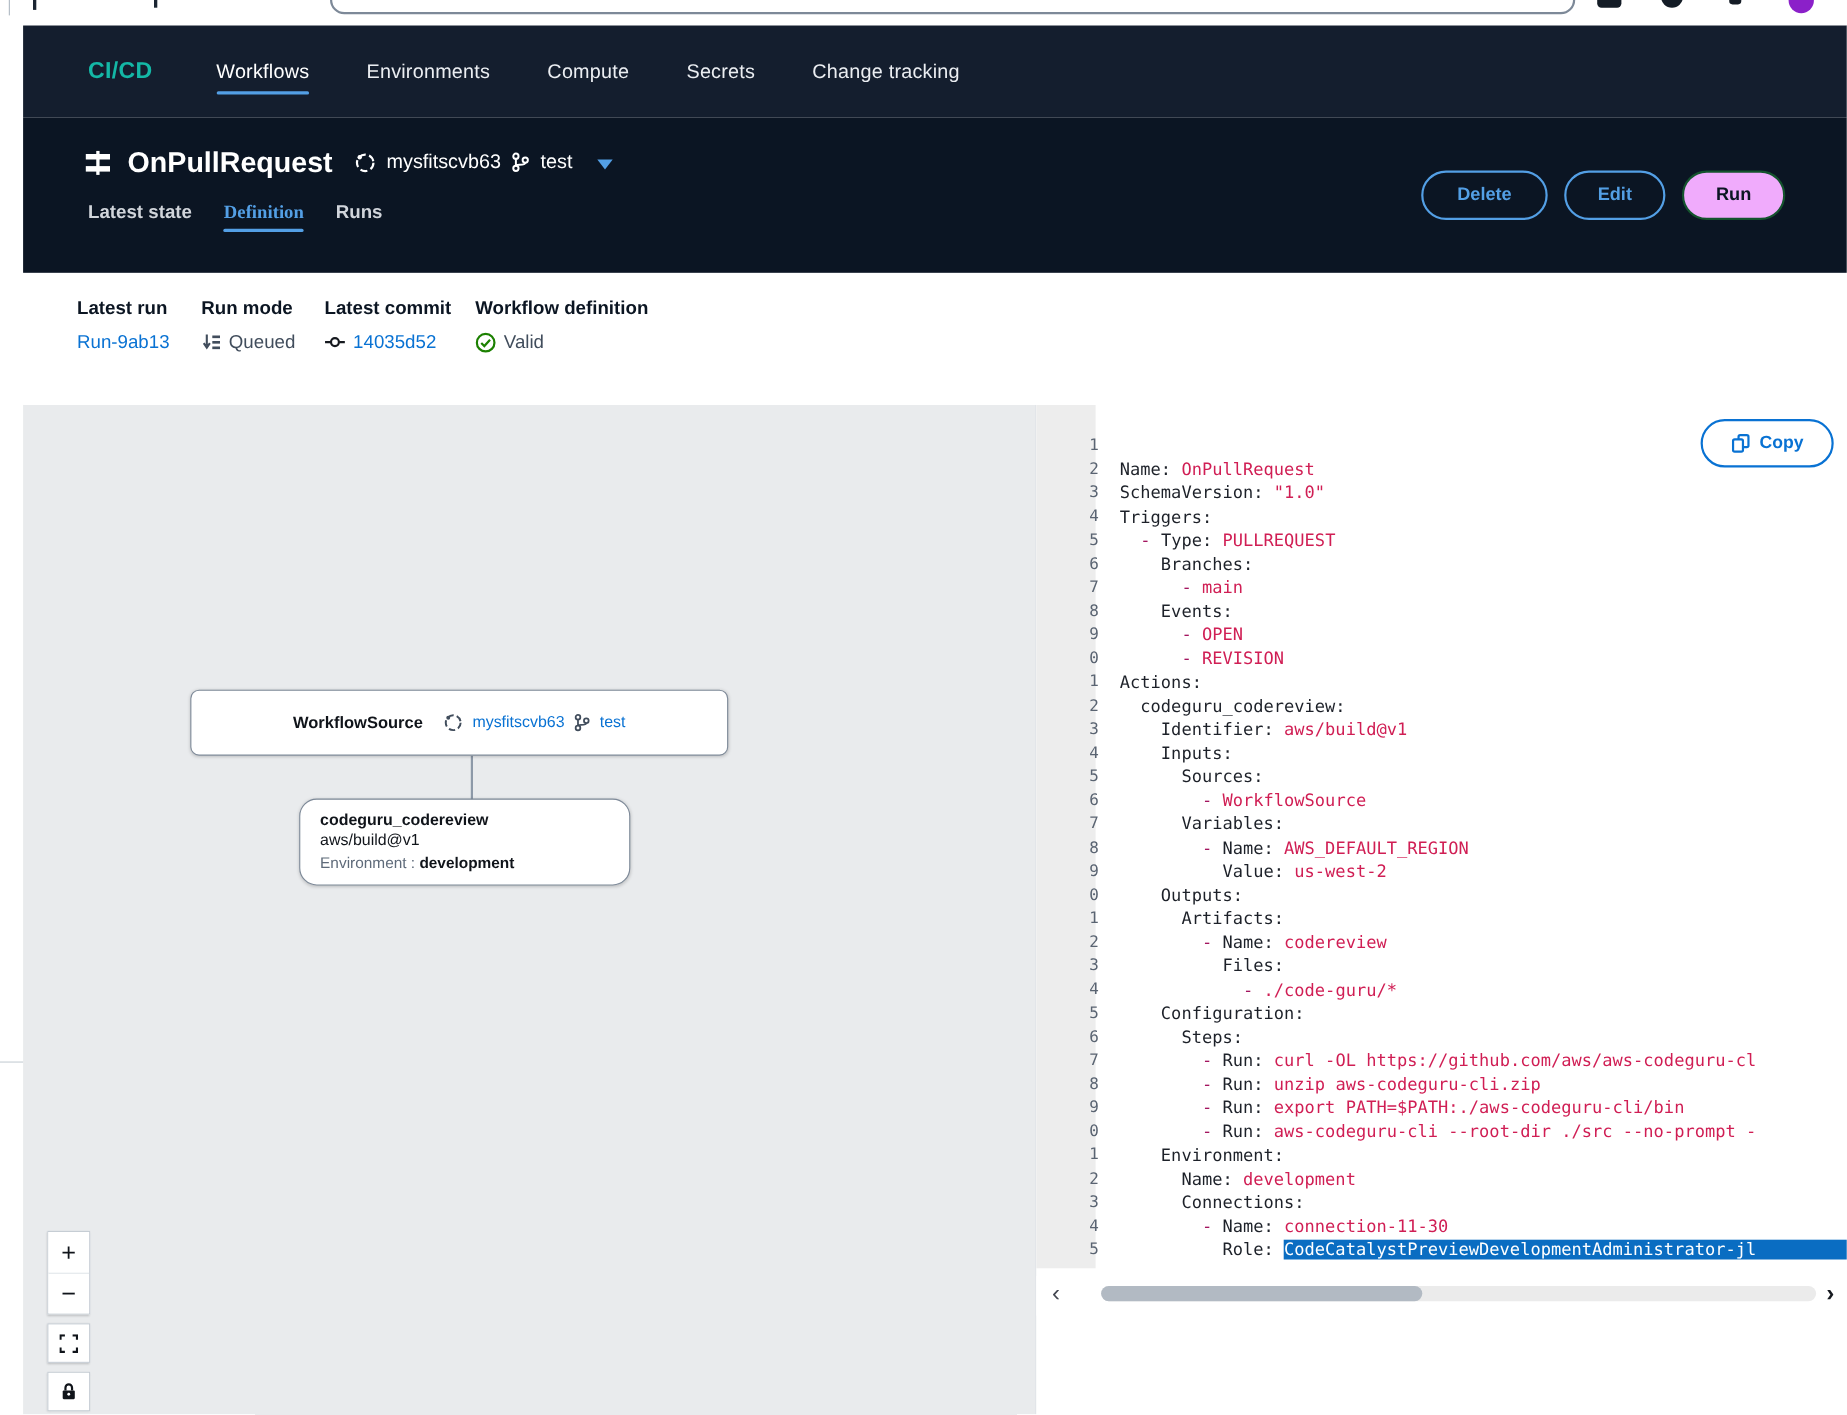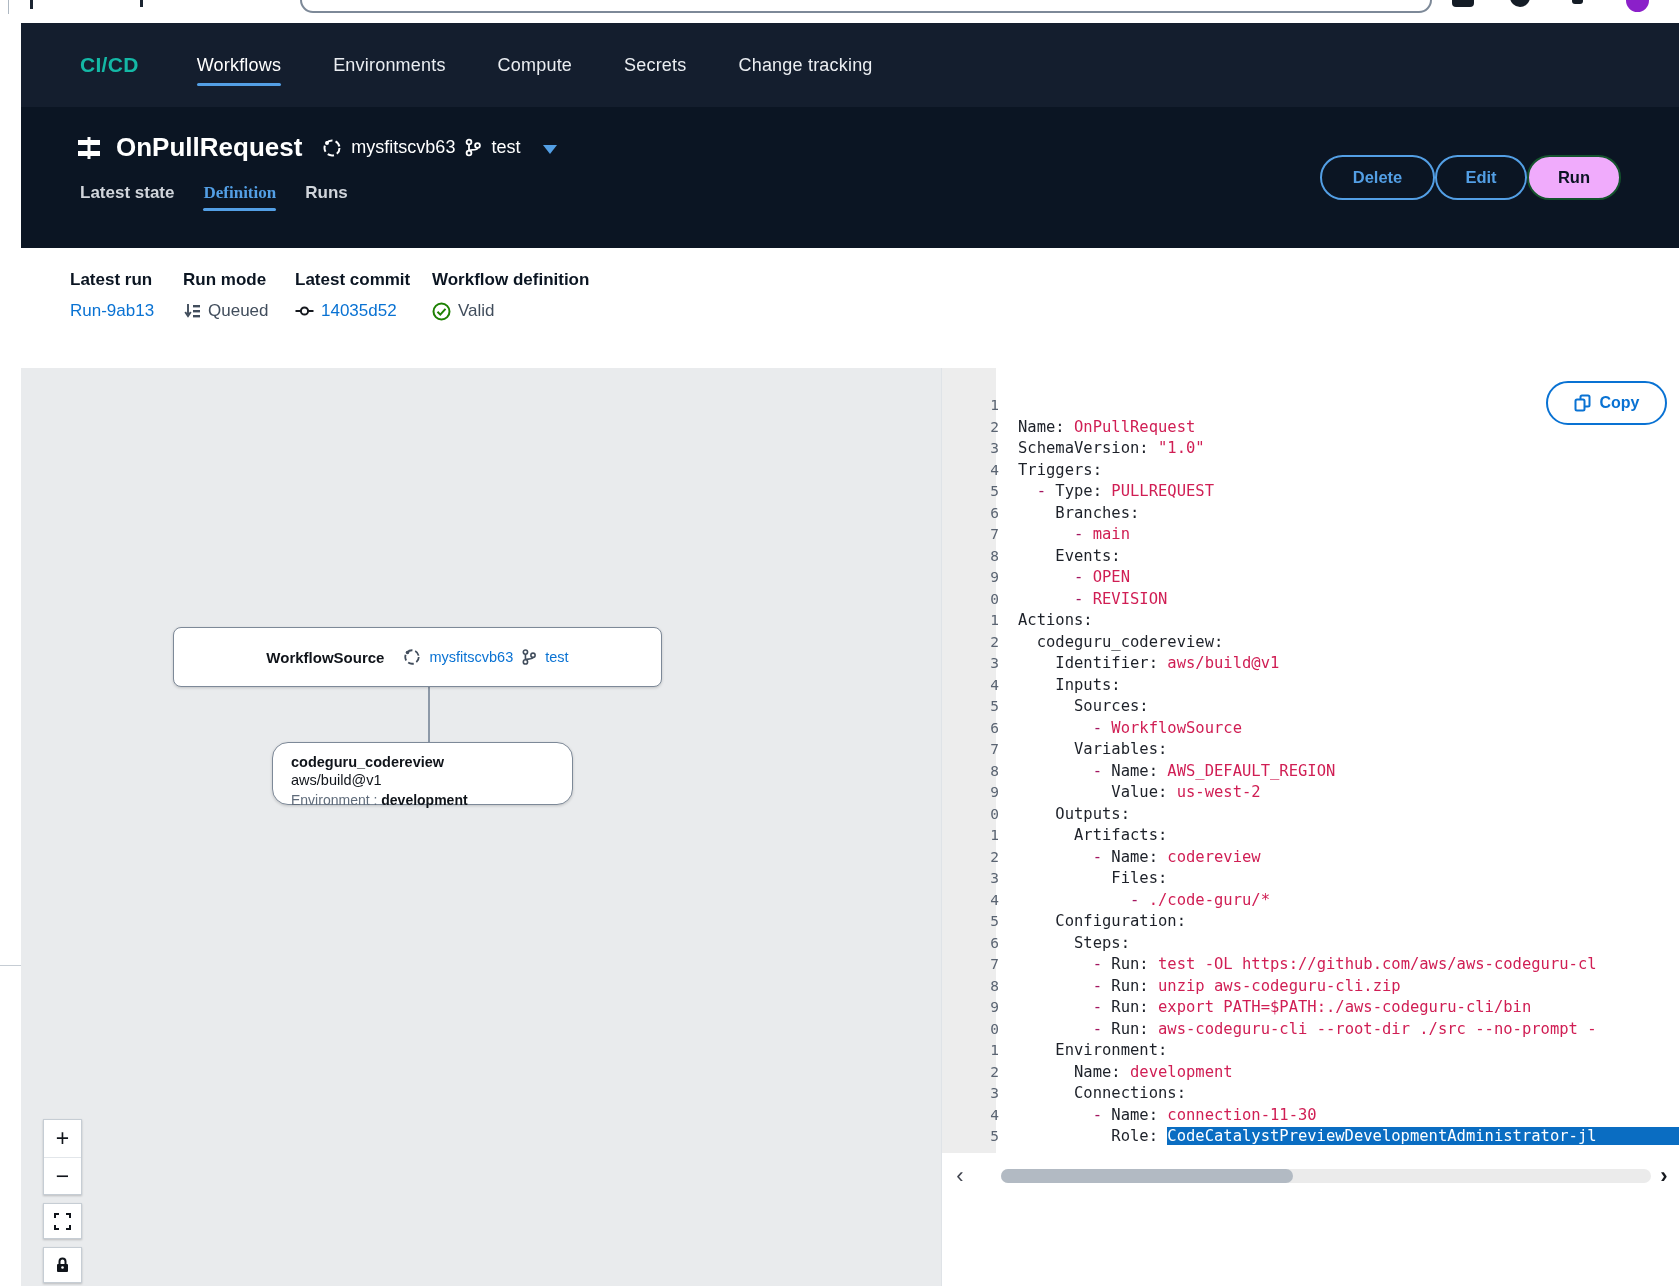--- a/index.html
+++ b/index.html
@@ -31,21 +31,21 @@
   .wfheader { position:absolute; left:21px; top:107px; right:0; height:141px; background:#0b1523; z-index:3; }
   .title-row { position:absolute; left:56px; top:25px; display:flex; align-items:center; }
   .wf-icon { width:24px; height:22px; margin-right:15px; }
   .wf-title { color:#fff; font-size:26px; font-weight:bold; margin-right:20px; }
   .repo-chip { display:flex; align-items:center; color:#fff; font-size:18px; gap:9px; }
   .caret-down { width:0; height:0; border-left:7px solid transparent; border-right:7px solid transparent; border-top:9px solid #539fe5; margin-left:14px; margin-top:3px; }
   .wf-tabs { position:absolute; left:59px; top:76px; display:flex; gap:29px; }
   .wf-tab { color:#d1d5db; font-size:17px; font-weight:600; position:relative; cursor:pointer; padding-bottom:6px; }
   .wf-tab.active { color:#539fe5;font-family:Liberation Serif, serif; }
   .wf-tab.active::after { content:""; position:absolute; left:0; right:0; bottom:-2px; height:3px; background:#539fe5; border-radius:2px; }
-  .hdr-buttons { position:absolute; top:48px; left:1299px; display:flex; }
+  .hdr-buttons { position:absolute; top:48px; left:1271px; display:flex; gap:15px; }
   .btn { height:45px; border-radius:23px; font-size:16.5px; font-weight:bold; display:flex; align-items:center; justify-content:center; cursor:pointer; font-family:inherit; }
   .btn-outline { background:transparent; border:2px solid #539fe5; color:#539fe5; }
   .btn-delete { width:115px; }
   .btn-edit { width:92px; }
   .btn-run { width:94px; background:#f0abfc; border:2px solid #14532d; color:#0b1523; }
 
   
   .summary { position:absolute; left:21px; top:248px; right:0; height:120px; background:#fff; z-index:2; }
   .sum-col { position:absolute; top:22px; }
   .sum-col.c0{left:49px} .sum-col.c1{left:162px} .sum-col.c2{left:274px} .sum-col.c3{left:411px}
@@ -55,21 +55,21 @@
   .sum-value svg { flex:0 0 auto; }
 
   
   .canvas { position:absolute; left:21px; top:368px; width:920px; height:918px; background:#e9ebed; overflow:hidden; }
   .node { position:absolute; background:#fff; border:1px solid #7d8998; box-shadow:0 1px 3px rgba(0,0,0,.18); }
   .node-source { left:152px; top:259px; width:489px; height:60px; border-radius:8px; display:flex; align-items:center; justify-content:center; gap:11px; cursor:pointer; }
   .node-source-title { font-size:15px; font-weight:bold; color:#10141a; margin-right:8px; }
   .node-link { color:#0972d3; font-size:14.5px; cursor:pointer; }
   .node-repo-row { display:flex; align-items:center; gap:8px; }
   .connector { position:absolute; left:407px; top:319px; width:2px; height:56px; background:#8d99a8; }
-  .node-action { left:251px; top:374px; width:301px; height:63px; border-radius:16px; padding:11px 18px; cursor:pointer; }
+  .node-action { left:251px; top:358px; width:301px; height:79px; border-radius:16px; padding:11px 18px; cursor:pointer; }
   .node-action-title { font-size:14.5px; font-weight:bold; color:#10141a; }
   .node-action-id { font-size:14.5px; color:#10141a; margin-top:2px; }
   .node-env { font-size:14px; margin-top:4px; color:#5f6b7a; }
   .node-env b { color:#10141a; }
   .zoom-group { position:absolute; left:22px; top:751px; width:39px; background:#fff; border:1px solid #c6cdd4; box-shadow:0 1px 2px rgba(0,0,0,.2); }
   .zoom-btn { width:100%; height:37px; display:flex; align-items:center; justify-content:center; font-size:23px; color:#10141a; cursor:pointer; background:#fff; border:none; font-family:inherit; }
   .zoom-btn + .zoom-btn { border-top:1px solid #e2e6ea; }
   .sq-btn { position:absolute; left:22px; width:39px; height:36px; background:#fff; border:1px solid #c6cdd4; box-shadow:0 1px 2px rgba(0,0,0,.2); display:flex; align-items:center; justify-content:center; cursor:pointer; }
   .btn-fullscreen { top:835px; }
   .btn-lock { top:879px; }
@@ -343,21 +343,21 @@
         <div class="code-line">
           <span class="line-num">25</span>
           <span class="line-text"><span class="sk">    Configuration:</span></span>
         </div>
         <div class="code-line">
           <span class="line-num">26</span>
           <span class="line-text"><span class="sk">      Steps:</span></span>
         </div>
         <div class="code-line">
           <span class="line-num">27</span>
-          <span class="line-text"><span class="sk">        </span><span class="sd">- </span><span class="sk">Run: </span><span class="sv">test -OL https://github.com/aws/aws-codeguru-cl</span></span>
+          <span class="line-text"><span class="sk">        </span><span class="sd">- </span><span class="sk">Run: </span><span class="sv">curl -OL https://github.com/aws/aws-codeguru-cl</span></span>
         </div>
         <div class="code-line">
           <span class="line-num">28</span>
           <span class="line-text"><span class="sk">        </span><span class="sd">- </span><span class="sk">Run: </span><span class="sv">unzip aws-codeguru-cli.zip</span></span>
         </div>
         <div class="code-line">
           <span class="line-num">29</span>
           <span class="line-text"><span class="sk">        </span><span class="sd">- </span><span class="sk">Run: </span><span class="sv">export PATH=$PATH:./aws-codeguru-cli/bin</span></span>
         </div>
         <div class="code-line">

